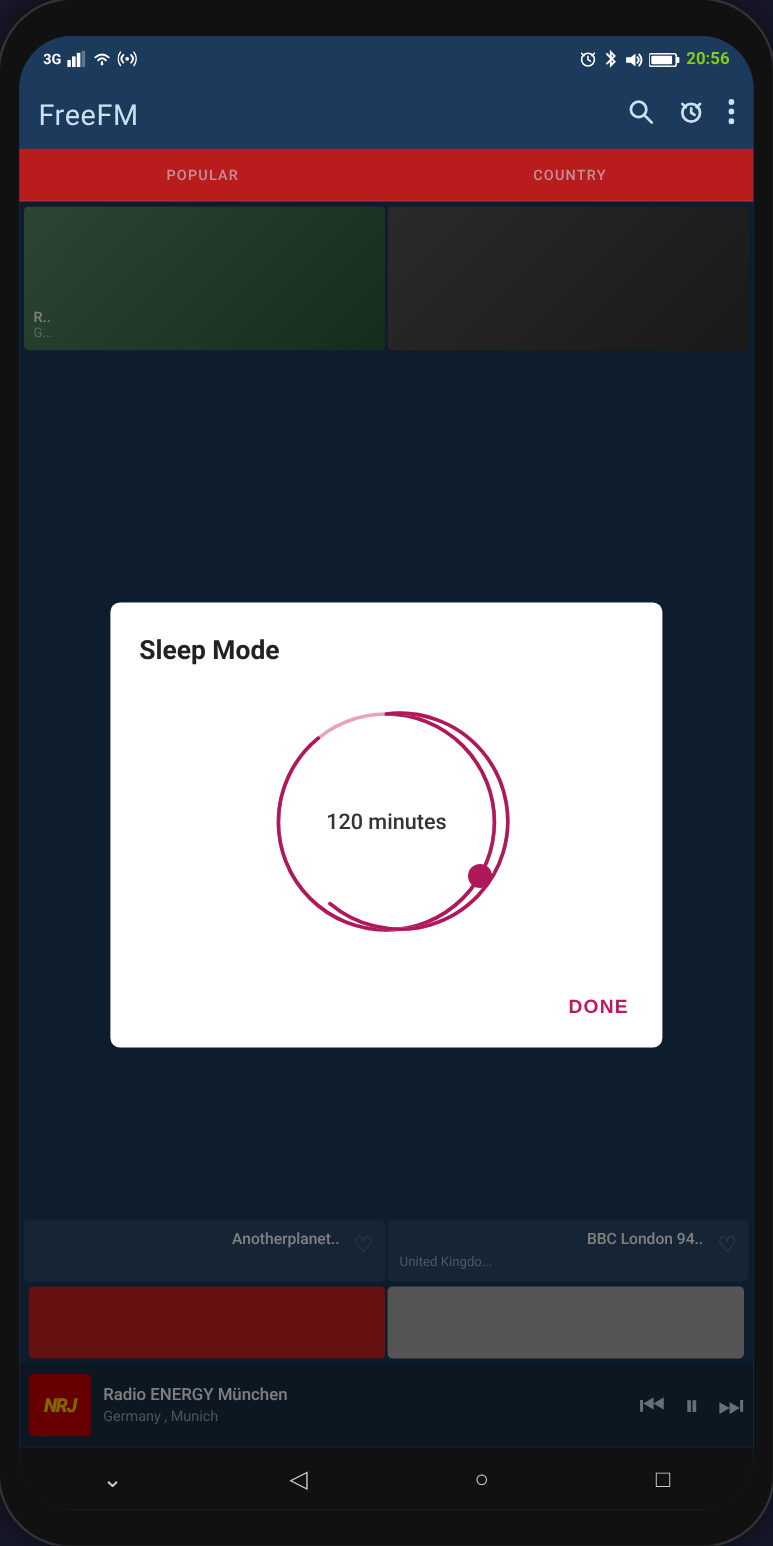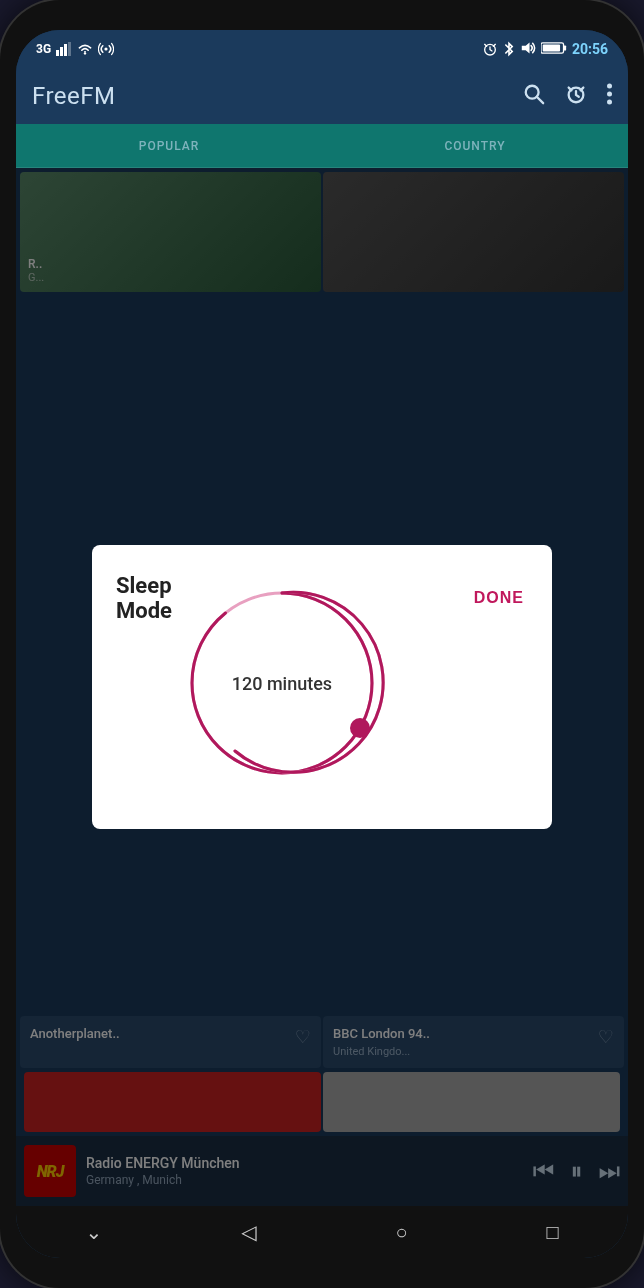--- a/index.html
+++ b/index.html
@@ -66,23 +66,23 @@
     }
 
     .status-left span {
       color: #fff;
       font-size: 12px;
       font-weight: bold;
     }
 
     .status-right {
       display: flex;
-      align-items: flex-start;
+      align-items: flex-end;
       gap: 5px;
-      color: #7dd3fc;
+      color: #84cc16;
       font-size: 12px;
     }
 
     
     .top-bar {
       background: #1b3a5c;
       padding: 8px 16px;
       display: flex;
       justify-content: space-between;
       align-items: center;
@@ -104,21 +104,21 @@
     }
 
     .top-icon {
       color: #cce0f0;
       font-size: 22px;
       cursor: pointer;
     }
 
     
     .tabs {
-      background: #0f766e;
+      background: #b91c1c;
       display: flex;
       height: 44px;
       flex-shrink: 0;
       border-bottom: 1px solid rgba(255,255,255,0.1);
     }
 
     .tab {
       flex: 1;
       display: flex;
       align-items: center;
@@ -168,21 +168,21 @@
       z-index: 10;
     }
 
     .dialog {
       background: #fff;
       border-radius: 8px;
       padding: 28px 24px 16px 24px;
       width: 85%;
       max-width: 460px;
       display: flex;
-      flex-direction: row;
+      flex-direction: column;
       align-items: flex-start;
     }
 
     .dialog-title {
       font-size: 22px;
       font-weight: bold;
       color: #222;
       margin-bottom: 20px;
     }
 
@@ -249,20 +249,21 @@
     }
 
     .card-title {
       color: #fff;
       font-size: 13px;
       font-weight: 500;
       white-space: nowrap;
       overflow: hidden;
       text-overflow: ellipsis;
       padding-right: 28px;
+      text-align: right;
     }
 
     .card-subtitle {
       color: rgba(200,220,240,0.7);
       font-size: 11px;
       margin-top: 4px;
       white-space: nowrap;
       overflow: hidden;
       text-overflow: ellipsis;
     }

